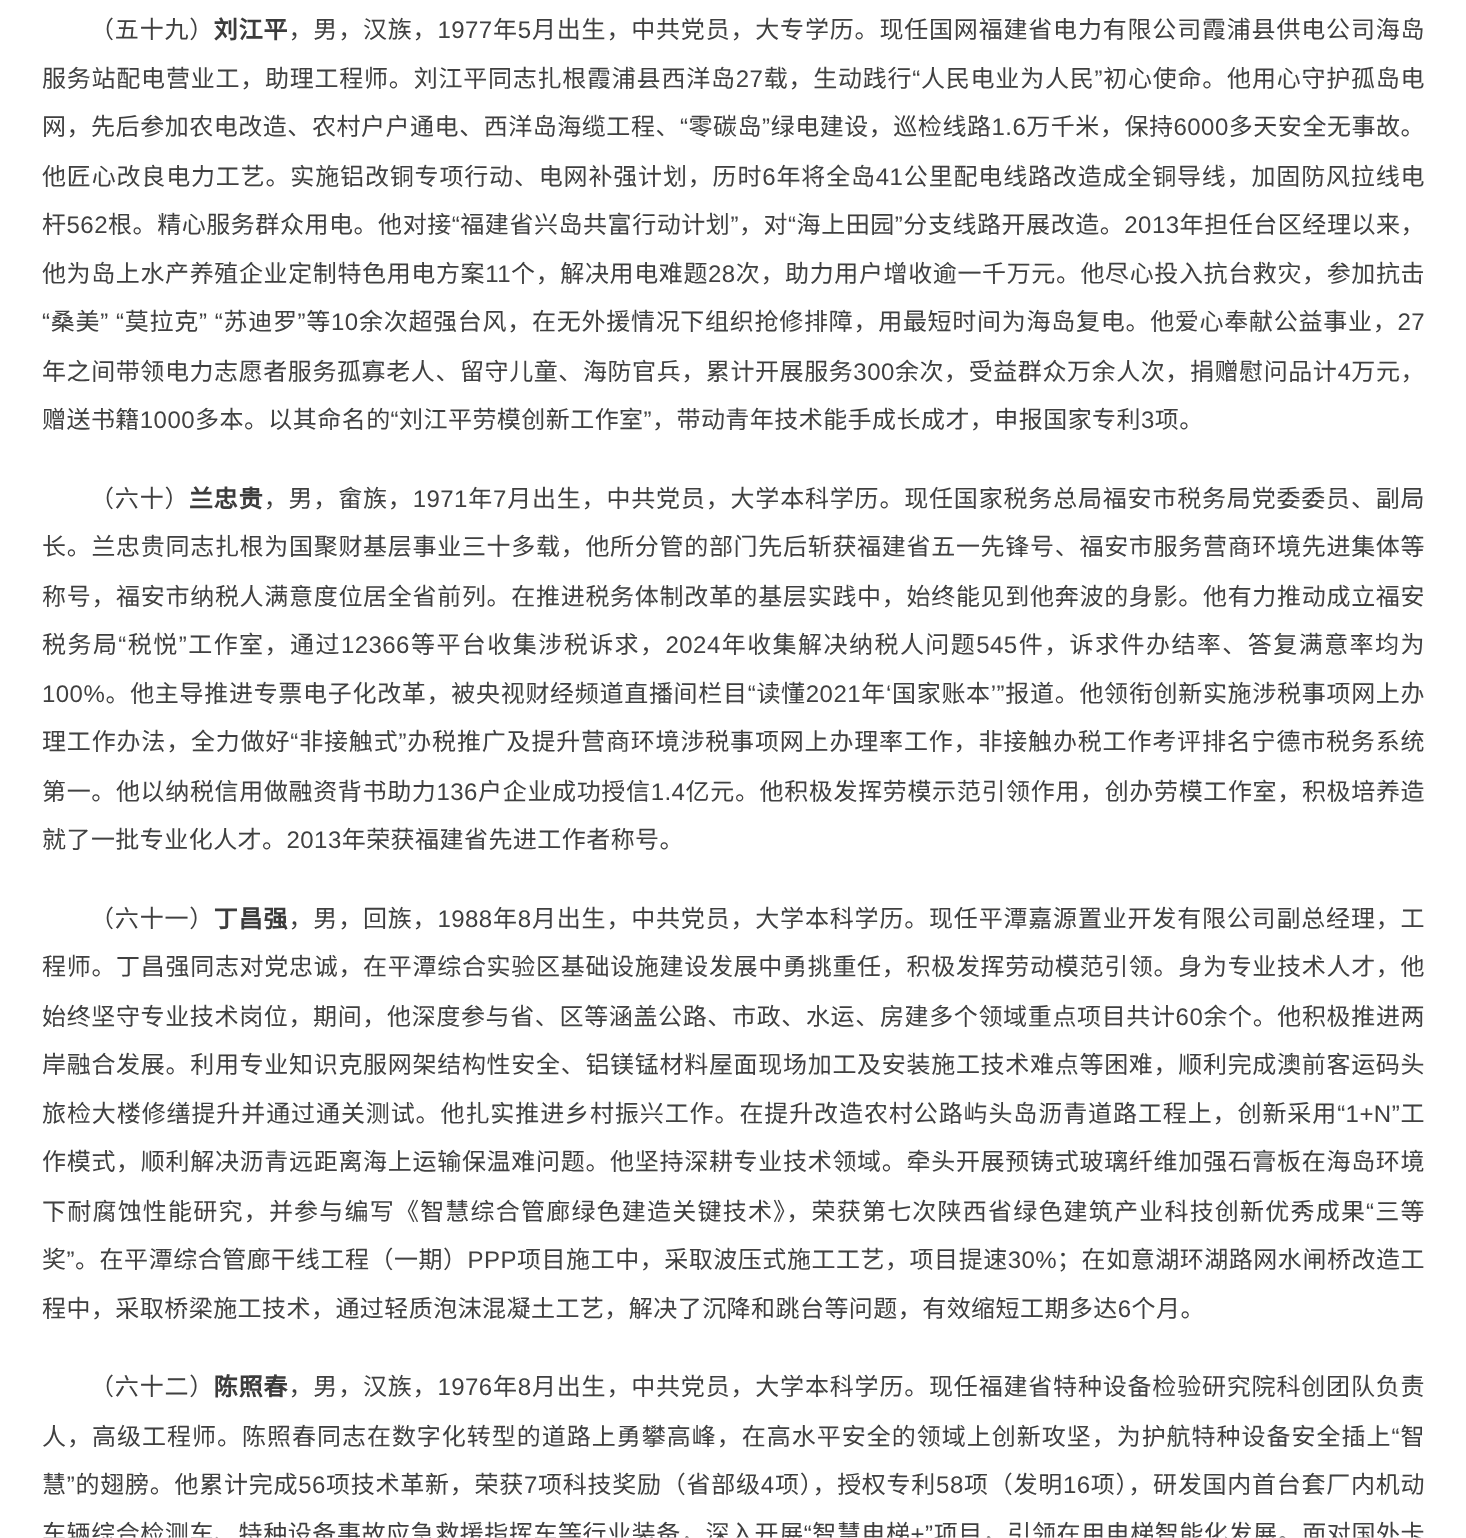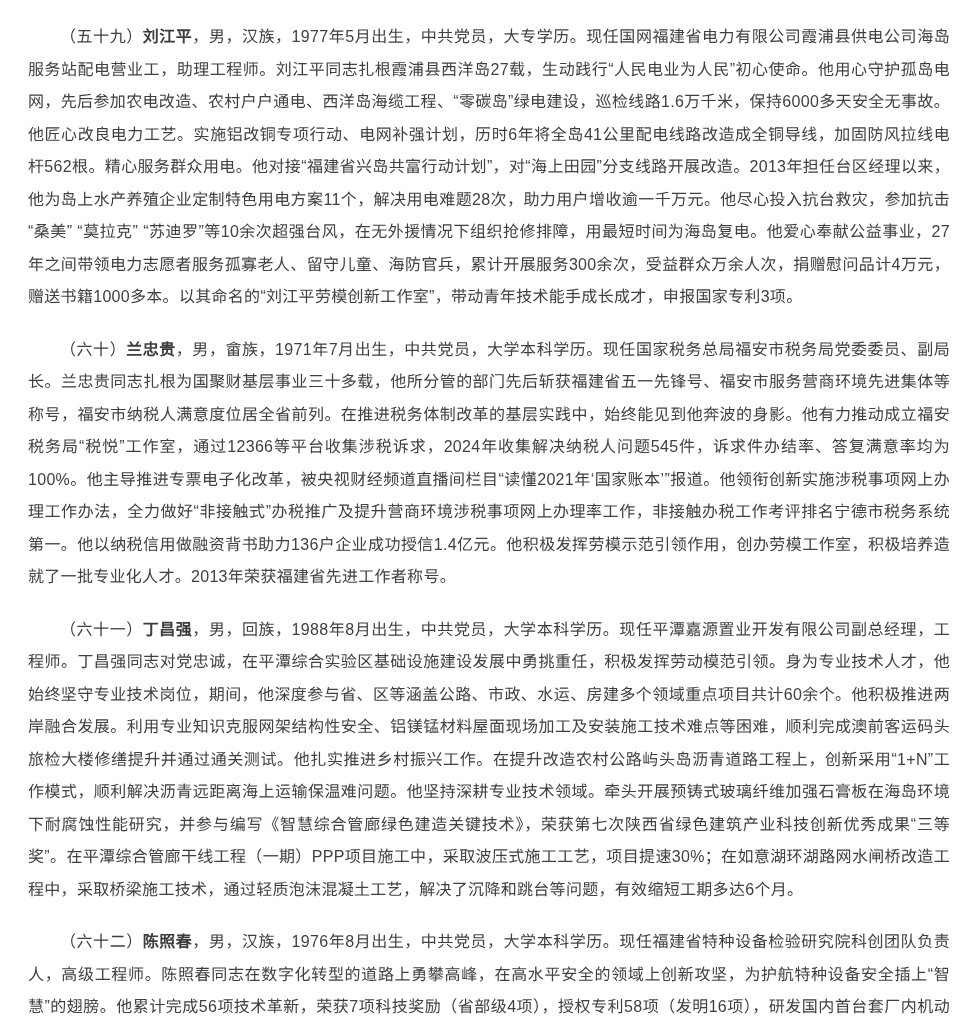--- a/index.html
+++ b/index.html
@@ -3,21 +3,21 @@
 <meta charset="utf-8">
 <style>
   html, body {
     margin: 0;
     padding: 0;
     background: #ffffff;
   }
   .doc {
     width: 977px;
     box-sizing: border-box;
-    padding: 21px 27px 10px 28px;
+    padding: 5px 27px 10px 28px;
     font-family: "Liberation Sans", "DejaVu Sans", sans-serif;
     font-size: 16px;
     line-height: 32.5px;
     color: #404040;
     text-align: justify;
     text-justify: inter-ideograph;
     letter-spacing: 0.3px;
     overflow: hidden;
     max-height: 1025px;
   }

